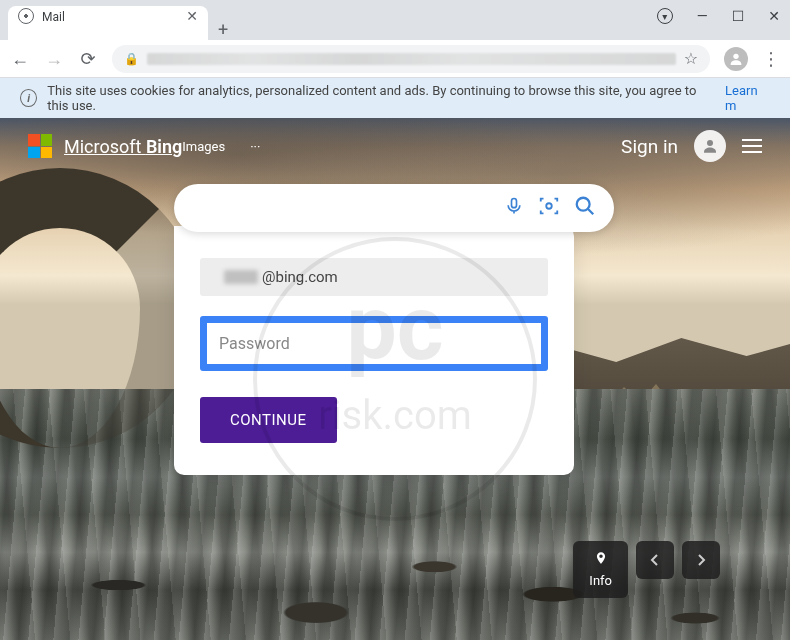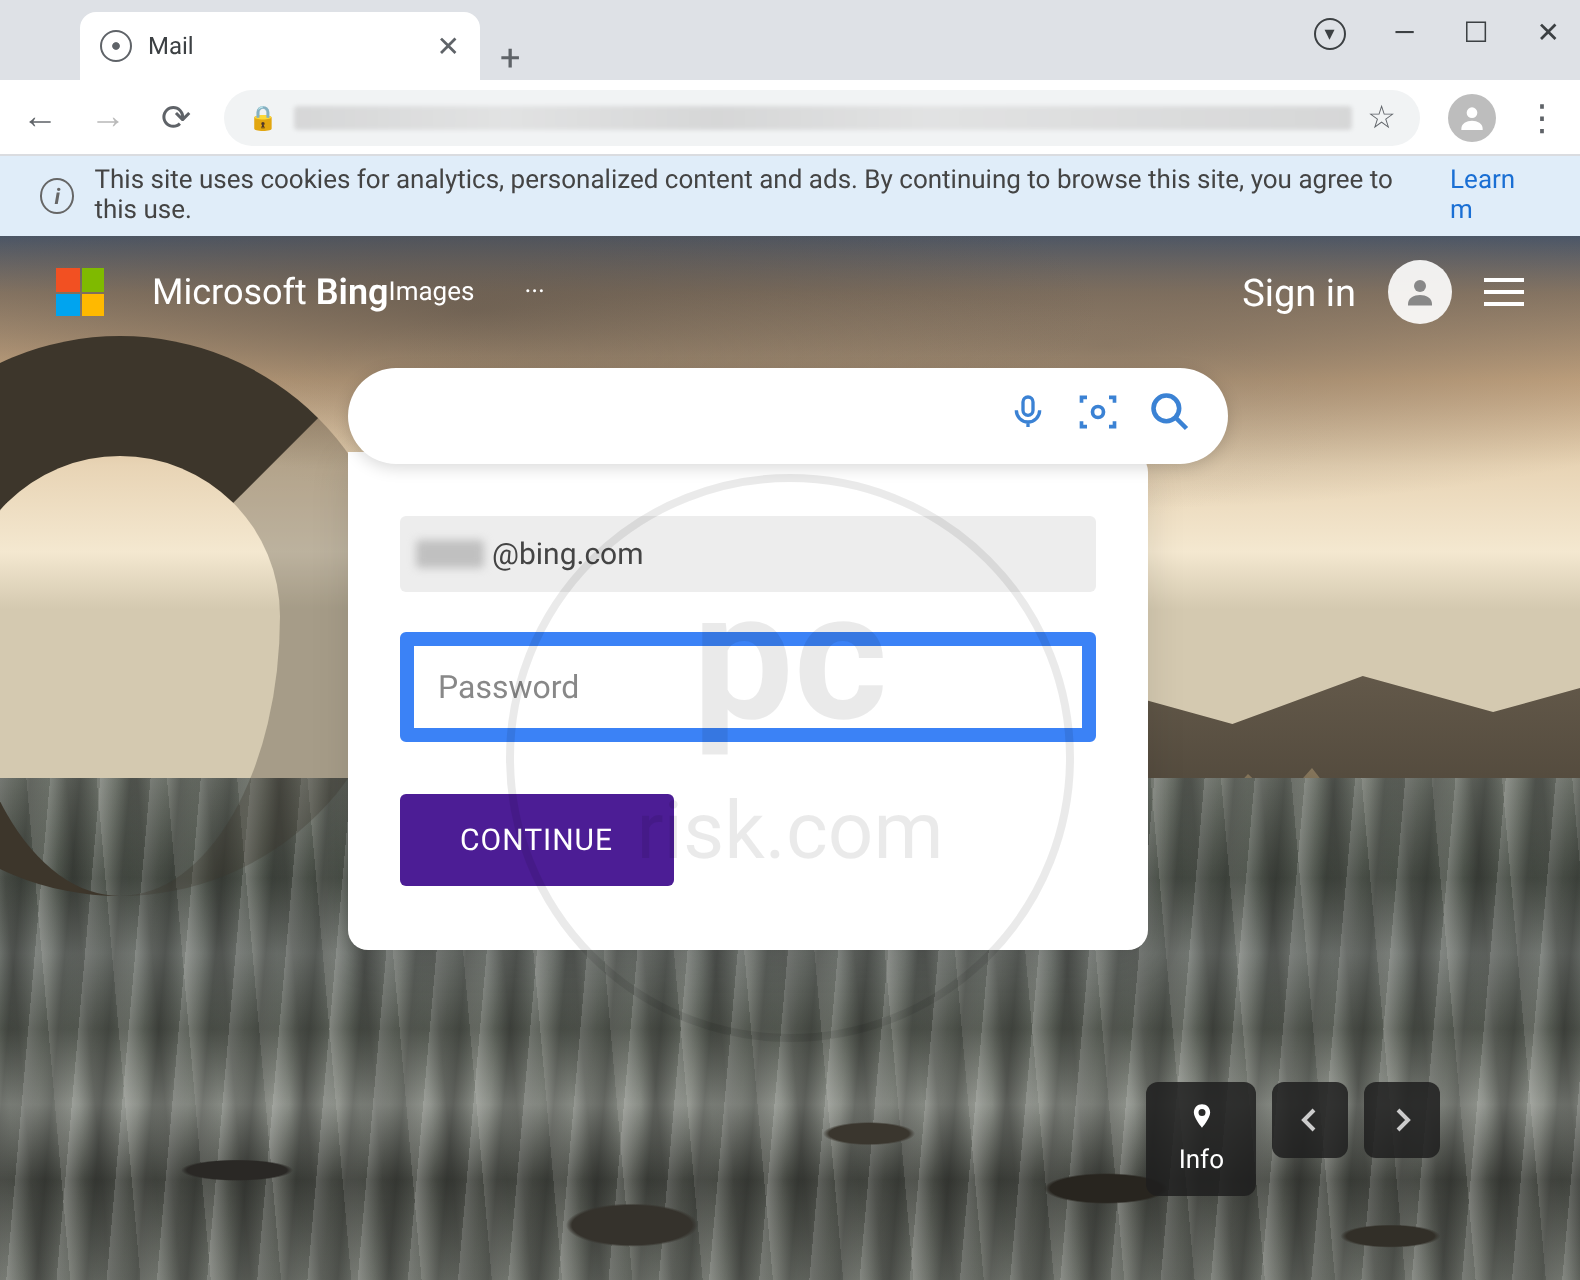--- a/index.html
+++ b/index.html
@@ -1,20 +1,20 @@
 <!DOCTYPE html>
 <html><head>
 <meta charset="utf-8">
 <style>
 * { margin: 0; padding: 0; box-sizing: border-box; font-family: -apple-system, BlinkMacSystemFont, "Segoe UI", Roboto, Arial, sans-serif; }
 body { width: 790px; height: 640px; overflow: hidden; background: #fff; position: relative; }
 
 
 .titlebar { height: 40px; background: #dee1e6; display: flex; align-items: flex-end; padding: 0 8px; position: relative; }
-.tab { background: #fff; height: 34px; border-radius: 8px 8px 0 0; display: flex; align-items: center; padding: 0 10px; gap: 8px; min-width: 200px; margin-top: 6px; margin-left: 32px; }
+.tab { background: #fff; height: 34px; border-radius: 8px 8px 0 0; display: flex; align-items: flex-end; padding: 16px 10px; gap: 8px; min-width: 200px; margin-top: 6px; }
 .tab-favicon { width: 16px; height: 16px; border: 1.5px solid #5f6368; border-radius: 50%; position: relative; }
 .tab-favicon::after { content: ""; position: absolute; top: 1px; left: 1px; right: 1px; bottom: 1px; background: radial-gradient(#5f6368 20%, transparent 25%); }
 .tab-title { font-size: 12px; color: #3c4043; flex: 1; }
 .tab-close { color: #5f6368; font-size: 14px; cursor: pointer; }
 .newtab { color: #5f6368; font-size: 18px; padding: 0 10px; cursor: pointer; }
 .winctrl { position: absolute; right: 10px; top: 8px; display: flex; gap: 24px; align-items: center; }
 .winctrl span { color: #3c4043; font-size: 14px; cursor: pointer; }
 .winctrl .chev { width: 16px; height: 16px; border: 1.5px solid #3c4043; border-radius: 50%; display: flex; align-items: center; justify-content: center; font-size: 10px; }
 
 
@@ -42,21 +42,21 @@
 .bg .clouds { position: absolute; top: 0; left: 0; right: 0; height: 35%; background: radial-gradient(ellipse at 30% 20%, rgba(90,80,70,0.6) 0%, transparent 40%), radial-gradient(ellipse at 70% 30%, rgba(100,90,80,0.5) 0%, transparent 45%), radial-gradient(ellipse at 50% 50%, rgba(200,180,150,0.4) 0%, transparent 50%); }
 .bg .arch { position: absolute; top: 50px; left: -80px; width: 280px; height: 280px; border: 60px solid #3d362b; border-radius: 50%; border-bottom: none; border-right-color: rgba(61,54,43,0.3); z-index: 2; }
 .bg .mtn { position: absolute; top: 190px; right: 0; width: 55%; height: 120px; background: linear-gradient(180deg, #6b6050 0%, #4a4236 100%); clip-path: polygon(0 60%, 15% 40%, 30% 50%, 45% 30%, 60% 45%, 75% 25%, 90% 40%, 100% 30%, 100% 100%, 0 100%); }
 .bg .village { position: absolute; top: 260px; right: 10px; width: 200px; height: 60px; background: linear-gradient(180deg, #8a7a5f 0%, #5a4d3a 100%); clip-path: polygon(0 40%, 8% 20%, 15% 40%, 22% 15%, 30% 40%, 38% 10%, 45% 40%, 55% 25%, 65% 40%, 75% 20%, 85% 40%, 95% 30%, 100% 40%, 100% 100%, 0 100%); }
 .bg .water { position: absolute; bottom: 0; left: 0; right: 0; height: 48%; background: linear-gradient(180deg, #6b7068 0%, #4a5048 20%, #707570 35%, #555a52 50%, #888c85 65%, #454842 80%, #6a6e67 100%); }
 .bg .water::before { content: ""; position: absolute; inset: 0; background: repeating-linear-gradient(95deg, rgba(255,255,255,0.15) 0px, transparent 8px, rgba(0,0,0,0.2) 15px, transparent 25px), repeating-linear-gradient(85deg, rgba(200,200,195,0.2) 0px, transparent 12px, rgba(40,40,38,0.25) 20px, transparent 35px); }
 .bg .rocks { position: absolute; bottom: 0; left: 0; right: 0; height: 35%; background: radial-gradient(ellipse at 15% 70%, #2a2825 0 25px, transparent 28px), radial-gradient(ellipse at 40% 85%, #35322c 0 30px, transparent 33px), radial-gradient(ellipse at 70% 75%, #28251f 0 28px, transparent 31px), radial-gradient(ellipse at 88% 88%, #322f28 0 22px, transparent 25px), radial-gradient(ellipse at 55% 60%, #3a362e 0 20px, transparent 23px); }
 
 
 .bingheader { position: absolute; top: 12px; left: 0; right: 0; display: flex; align-items: center; padding: 0 28px; z-index: 10; color: #fff; }
-.binglogo { display: flex; align-items: center; gap: 24px; }
+.binglogo { display: flex; align-items: center; gap: 12px; text-decoration: underline; }
 .binglogo .sq { width: 24px; height: 24px; display: grid; grid-template-columns: 1fr 1fr; grid-template-rows: 1fr 1fr; gap: 1px; }
 .binglogo .sq div:nth-child(1){background:#f25022;} .binglogo .sq div:nth-child(2){background:#7fba00;} .binglogo .sq div:nth-child(3){background:#00a4ef;} .binglogo .sq div:nth-child(4){background:#ffb900;}
 .binglogo .txt { font-size: 18px; font-weight: 400; }
 .binglogo .txt b { font-weight: 600; }
 .bnav { display: flex; gap: 25px; font-size: 13px; }
 .bnav span { cursor: pointer; }
 .bright { margin-left: auto; display: flex; align-items: center; gap: 16px; }
 .signin { font-size: 19px; }
 .acct { width: 32px; height: 32px; background: rgba(255,255,255,0.9); border-radius: 50%; display: flex; align-items: center; justify-content: center; color: #666; }
 .hamb { width: 20px; height: 14px; display: flex; flex-direction: column; justify-content: space-between; cursor: pointer; }
@@ -64,21 +64,21 @@
 
 
 .searchwrap { position: absolute; top: 66px; left: 174px; width: 440px; z-index: 10; }
 .searchbar { height: 48px; background: #fff; border-radius: 24px; display: flex; align-items: center; padding: 0 18px; gap: 14px; box-shadow: 0 2px 8px rgba(0,0,0,0.15); }
 .searchbar .sinput { flex: 1; }
 .sicon { color: #3b82d4; cursor: pointer; }
 
 
 .card { position: absolute; top: 108px; left: 174px; width: 400px; background: #fff; border-radius: 0 10px 10px 10px; padding: 32px 26px 32px 26px; z-index: 9; box-shadow: 0 4px 20px rgba(0,0,0,0.1); }
 .card::before { content: ""; position: absolute; top: -10px; left: 24px; border: 10px solid transparent; border-bottom-color: #fff; border-top: none; transform: translateY(2px); }
-.email { background: #ededed; padding: 10px 8px; border-radius: 3px; font-size: 15px; color: #444; margin-bottom: 20px; display: flex; align-items: center; gap: 4px; }
+.email { background: #ededed; padding: 10px 24px; border-radius: 3px; font-size: 15px; color: #444; margin-bottom: 20px; display: flex; align-items: center; gap: 4px; }
 .email .blur { display: inline-block; width: 34px; height: 14px; background: #c0c0c0; filter: blur(2px); border-radius: 2px; }
 .pwd { width: 100%; border: 7px solid #3b82f6; border-radius: 3px; padding: 11px 12px; font-size: 16px; color: #888; margin-bottom: 26px; outline: none; }
 .pwd::placeholder { color: #888; }
 .continue { background: #4c1d95; color: #fff; border: none; padding: 14px 30px; font-size: 15px; letter-spacing: 0.5px; border-radius: 3px; cursor: pointer; }
 
 
 .infobar { position: absolute; bottom: 42px; right: 70px; display: flex; gap: 8px; z-index: 10; }
 .infobtn { background: rgba(30,30,30,0.85); color: #fff; padding: 10px 16px; border-radius: 6px; font-size: 13px; display: flex; align-items: center; gap: 8px; cursor: pointer; flex-direction: column; }
 .navarrow { background: rgba(30,30,30,0.85); color: #ccc; width: 38px; height: 38px; border-radius: 6px; display: flex; align-items: center; justify-content: center; cursor: pointer; }
 

